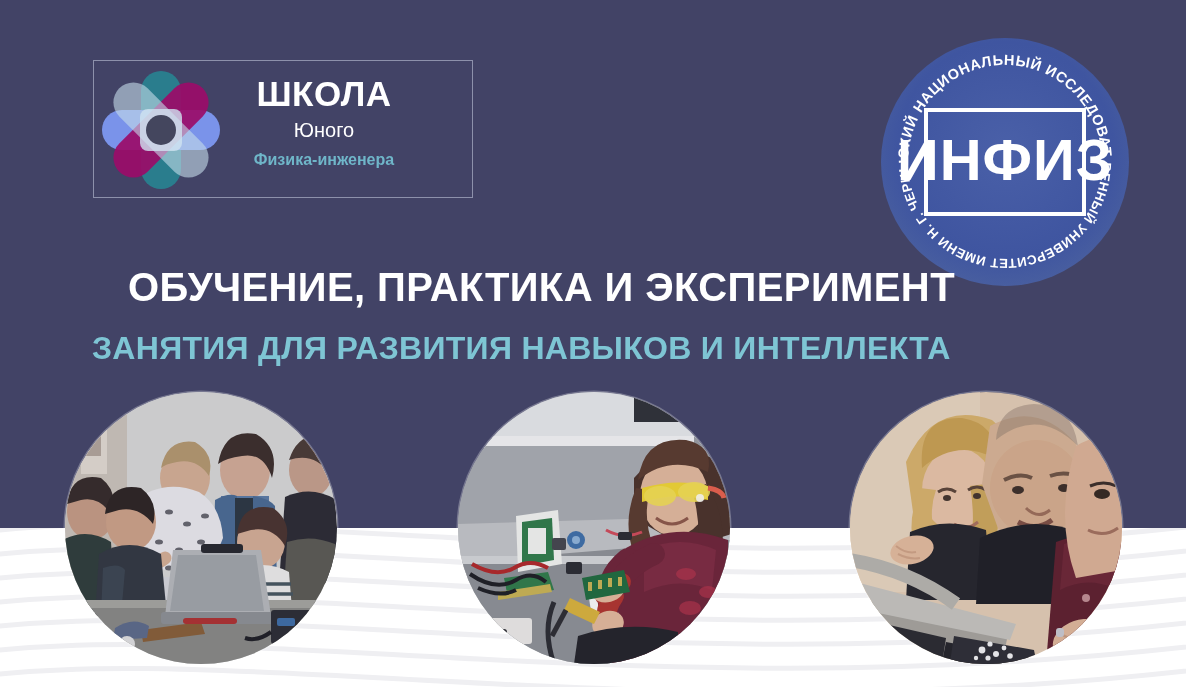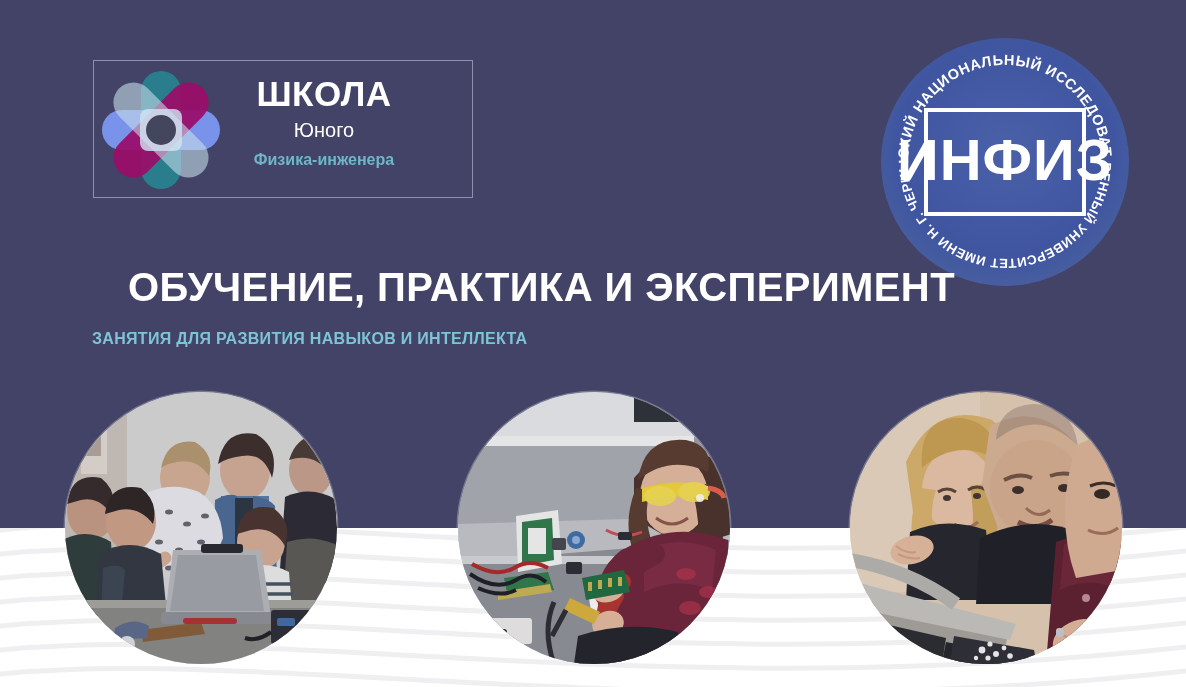--- a/index.html
+++ b/index.html
@@ -103,21 +103,21 @@
     letter-spacing: 0.4px;
     white-space: nowrap;
     z-index: 4;
     margin-left: 42px;
   }
   .subhead {
     position: absolute;
     left: 92px;
     top: 330px;
     color: #7ec5d4;
-    font-size: 16px;
+    font-size: 32px;
     font-weight: bold;
     letter-spacing: 0.3px;
     white-space: nowrap;
     z-index: 4;
   }
 
   
   .photos {
     position: absolute;
     left: 0;

